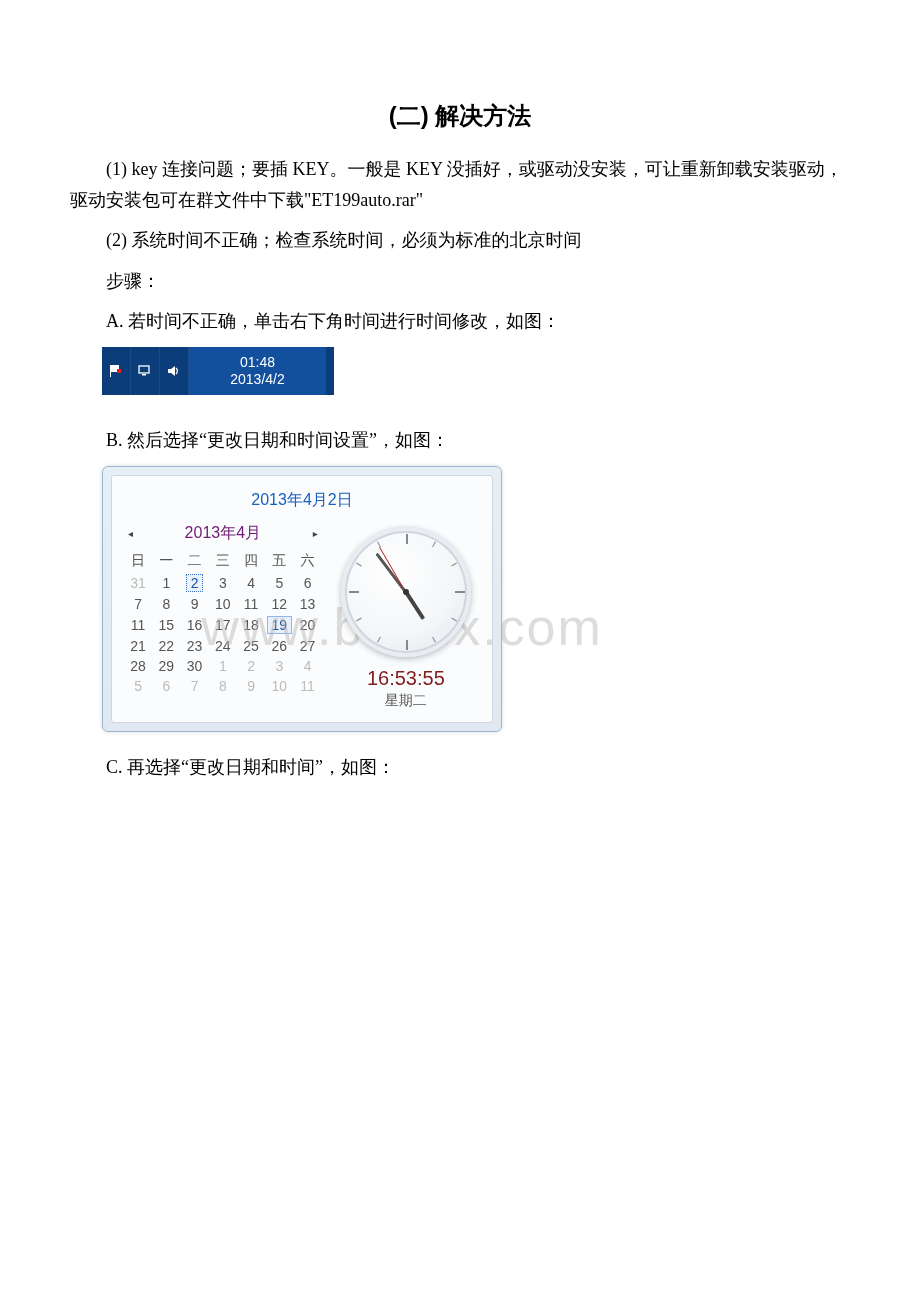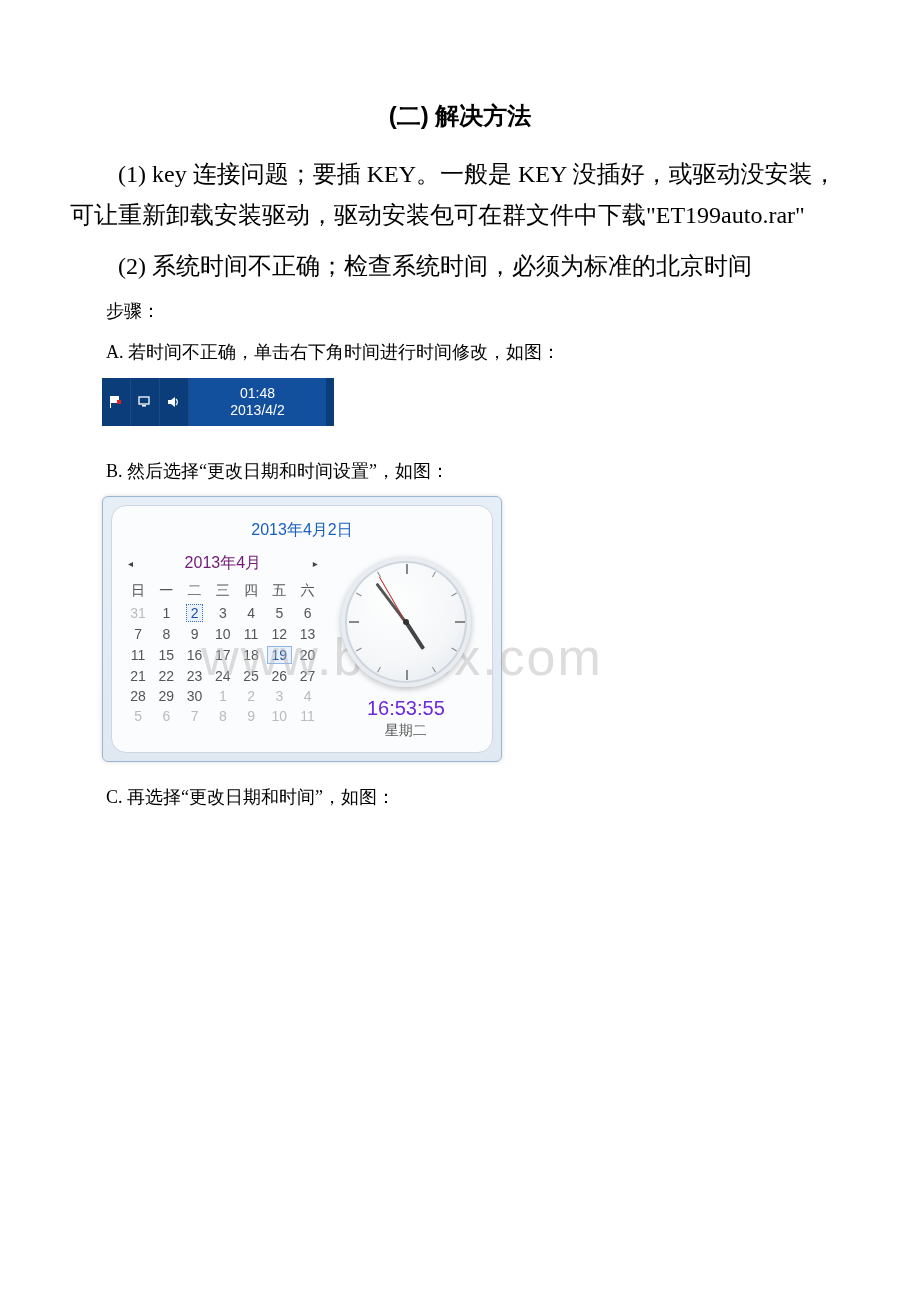--- a/index.html
+++ b/index.html
@@ -14,21 +14,21 @@
     padding: 100px 70px 40px 70px;
   }
   .title {
     text-align: center;
     font-family: "SimHei", "黑体", sans-serif;
     font-size: 24px;
     font-weight: bold;
     margin: 0 0 22px 0;
   }
   .para {
-    font-size: 24px;
+    font-size: 18px;
     line-height: 1.7;
     margin: 0 0 10px 0;
     text-indent: 2em;
   }
   .para-noindent {
     font-size: 18px;
     line-height: 1.7;
     margin: 0 0 10px 0;
     text-indent: 2em;
   }
@@ -77,21 +77,21 @@
     border: 1px solid #9db6cf;
     box-shadow: 0 0 4px rgba(0,0,0,.15);
     font-family: "Microsoft YaHei","微软雅黑","Segoe UI",Arial,sans-serif;
     color: #666;
     position: relative;
   }
   .popup-inner {
     background: #fbfcfd;
     margin: 8px;
     border: 1px solid #cdd7e1;
-    border-radius: 15px;
+    border-radius: 3px;
     padding: 8px 12px 12px;
   }
   .popup-date-head {
     text-align: center;
     color: #1a5fbf;
     font-size: 16px;
     padding: 6px 0 12px 0;
   }
   .popup-body {
     display: flex;
@@ -177,21 +177,21 @@
     border-radius: 1px;
   }
   .clock-face .hour-hand { width: 4px; height: 32px; margin-left: -2px; margin-top: -32px; transform: rotate(147deg); }
   .clock-face .min-hand  { width: 3px; height: 48px; margin-left: -1.5px; margin-top: -48px; transform: rotate(323deg); background:#555;}
   .clock-face .sec-hand  { width: 1px; height: 52px; margin-left: -0.5px; margin-top: -52px; transform: rotate(330deg); background:#c03030;}
   .clock-face .pin {
     position: absolute; left:50%; top:50%; width:6px; height:6px; margin:-3px; border-radius:50%; background:#333;
   }
   .clock-time {
     font-size: 20px;
-    color: #6d28d9;
+    color: #7f1d1d;
     margin-top: 4px;
   }
   .clock-dow {
     font-size: 14px;
     color: #555;
     margin-top: 2px;
   }
   .popup-footer {
     border-top: 1px solid #d8dee6;
     padding: 10px 0 4px;

